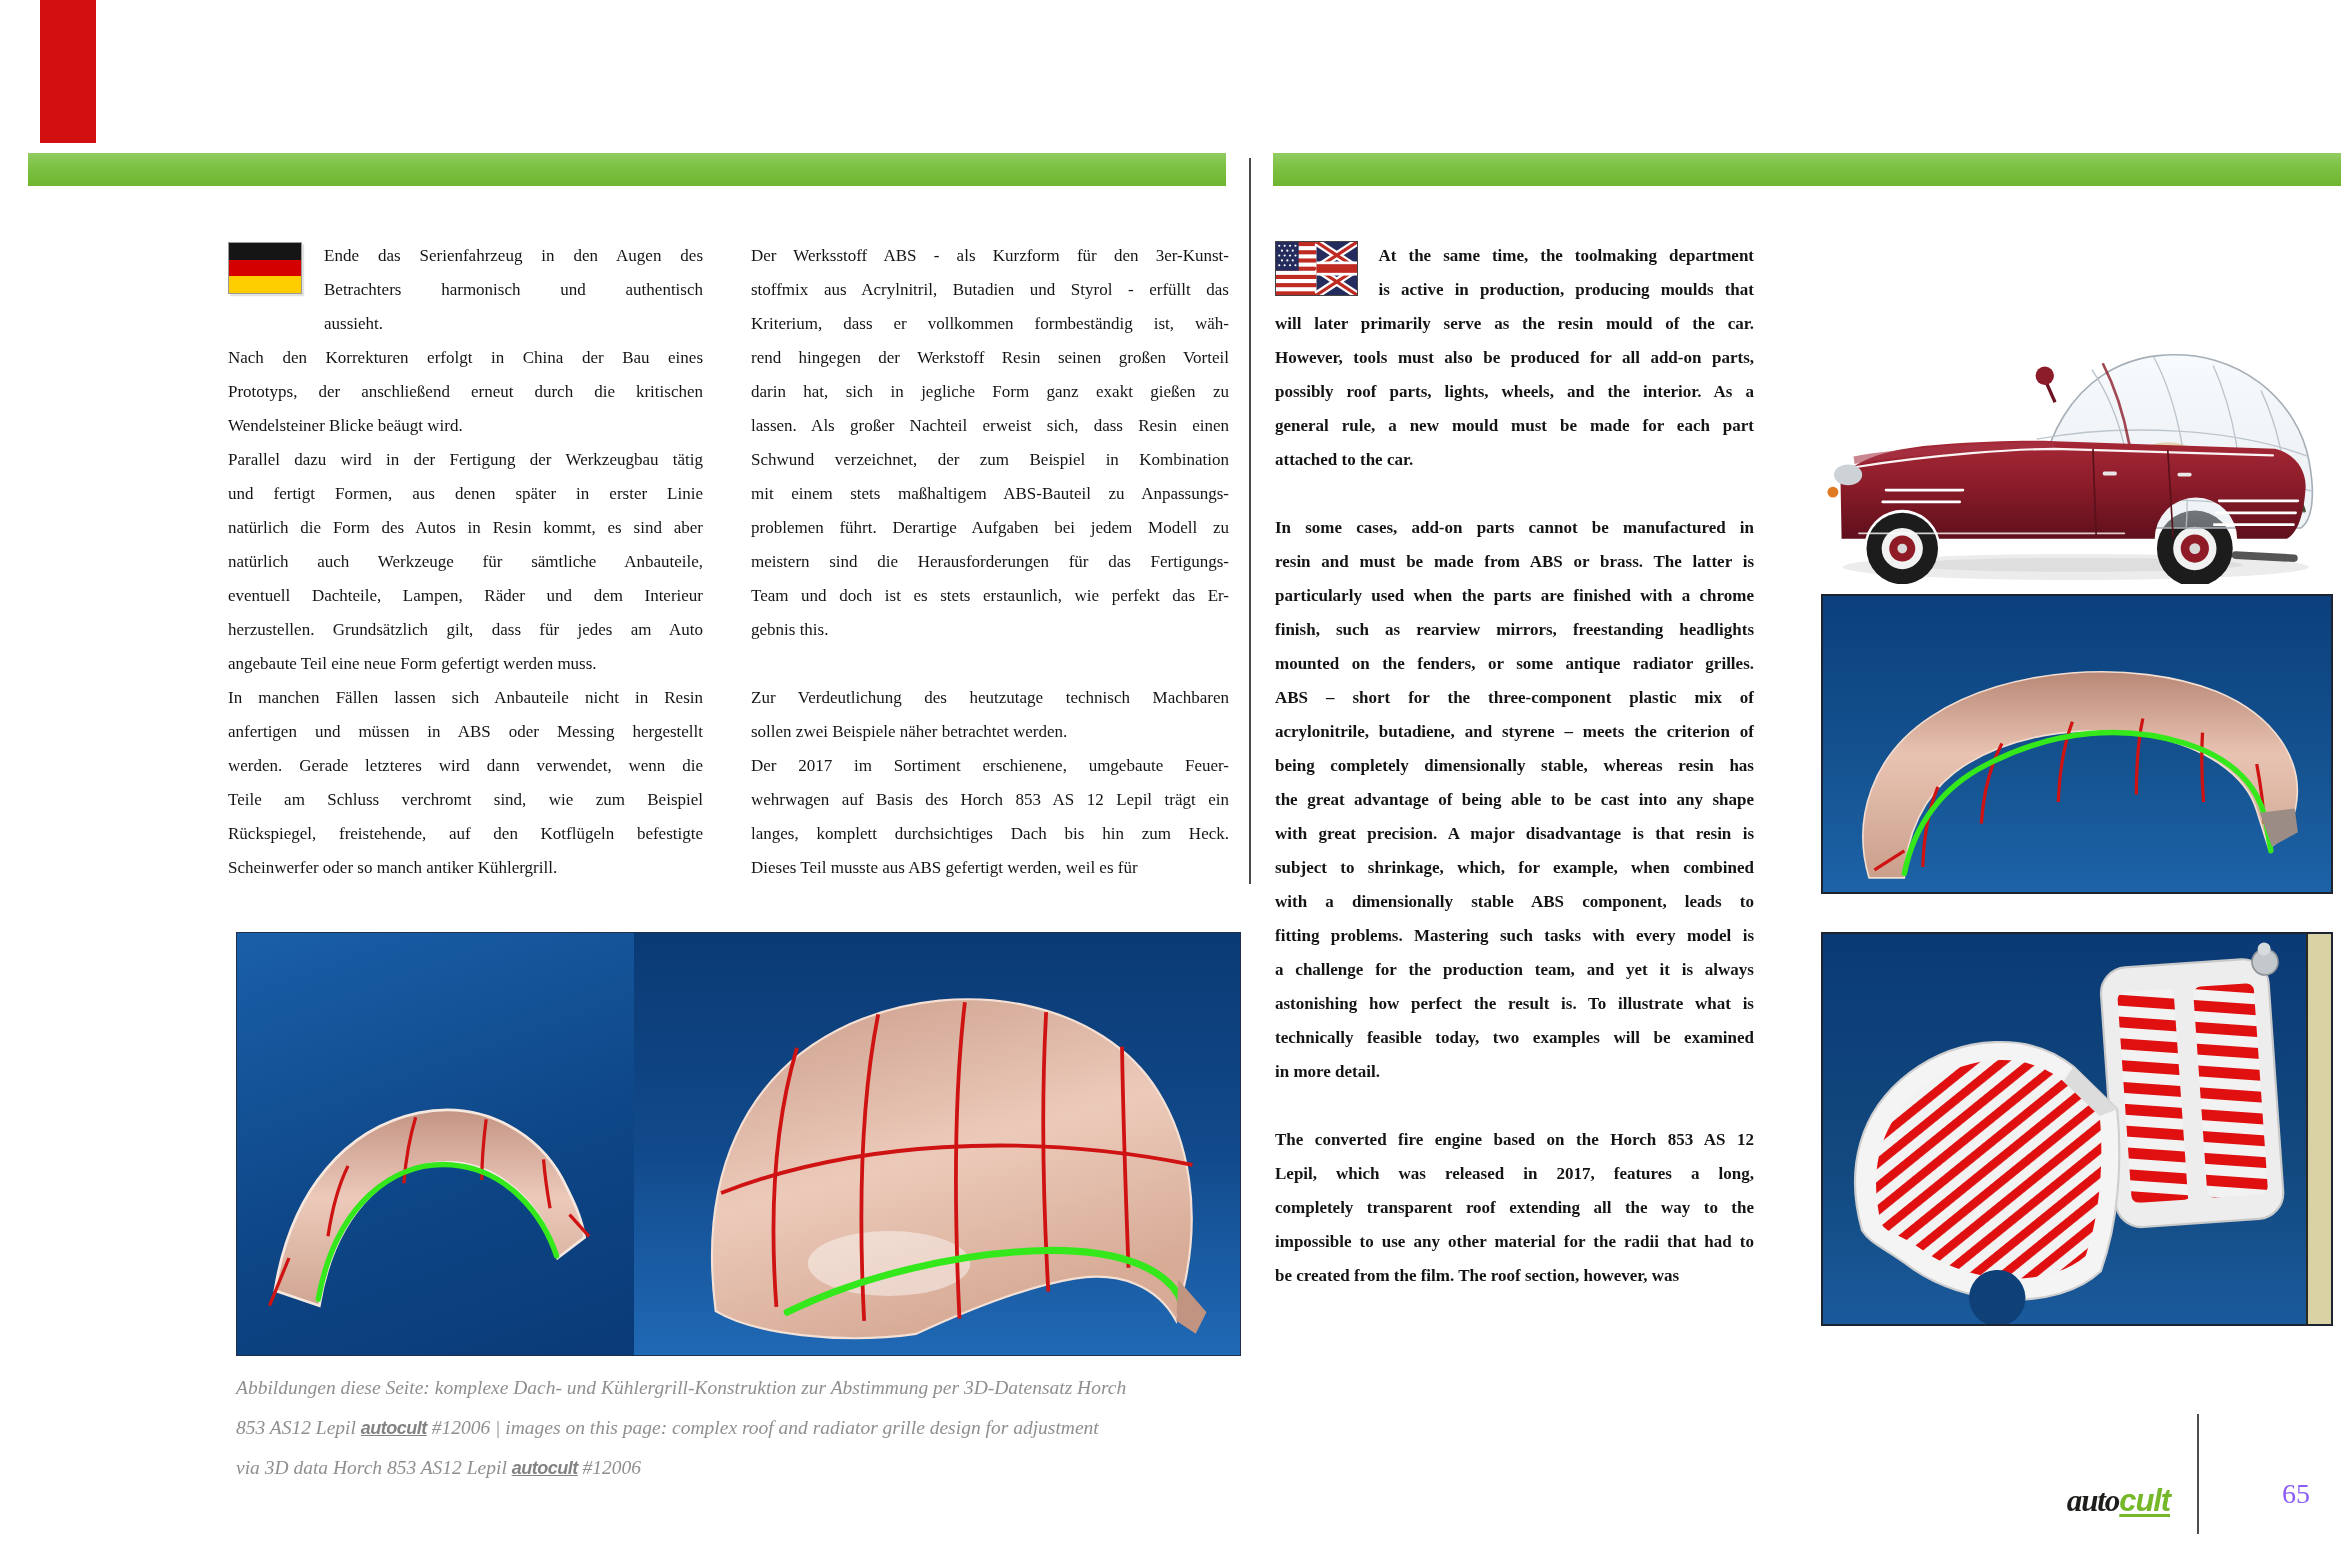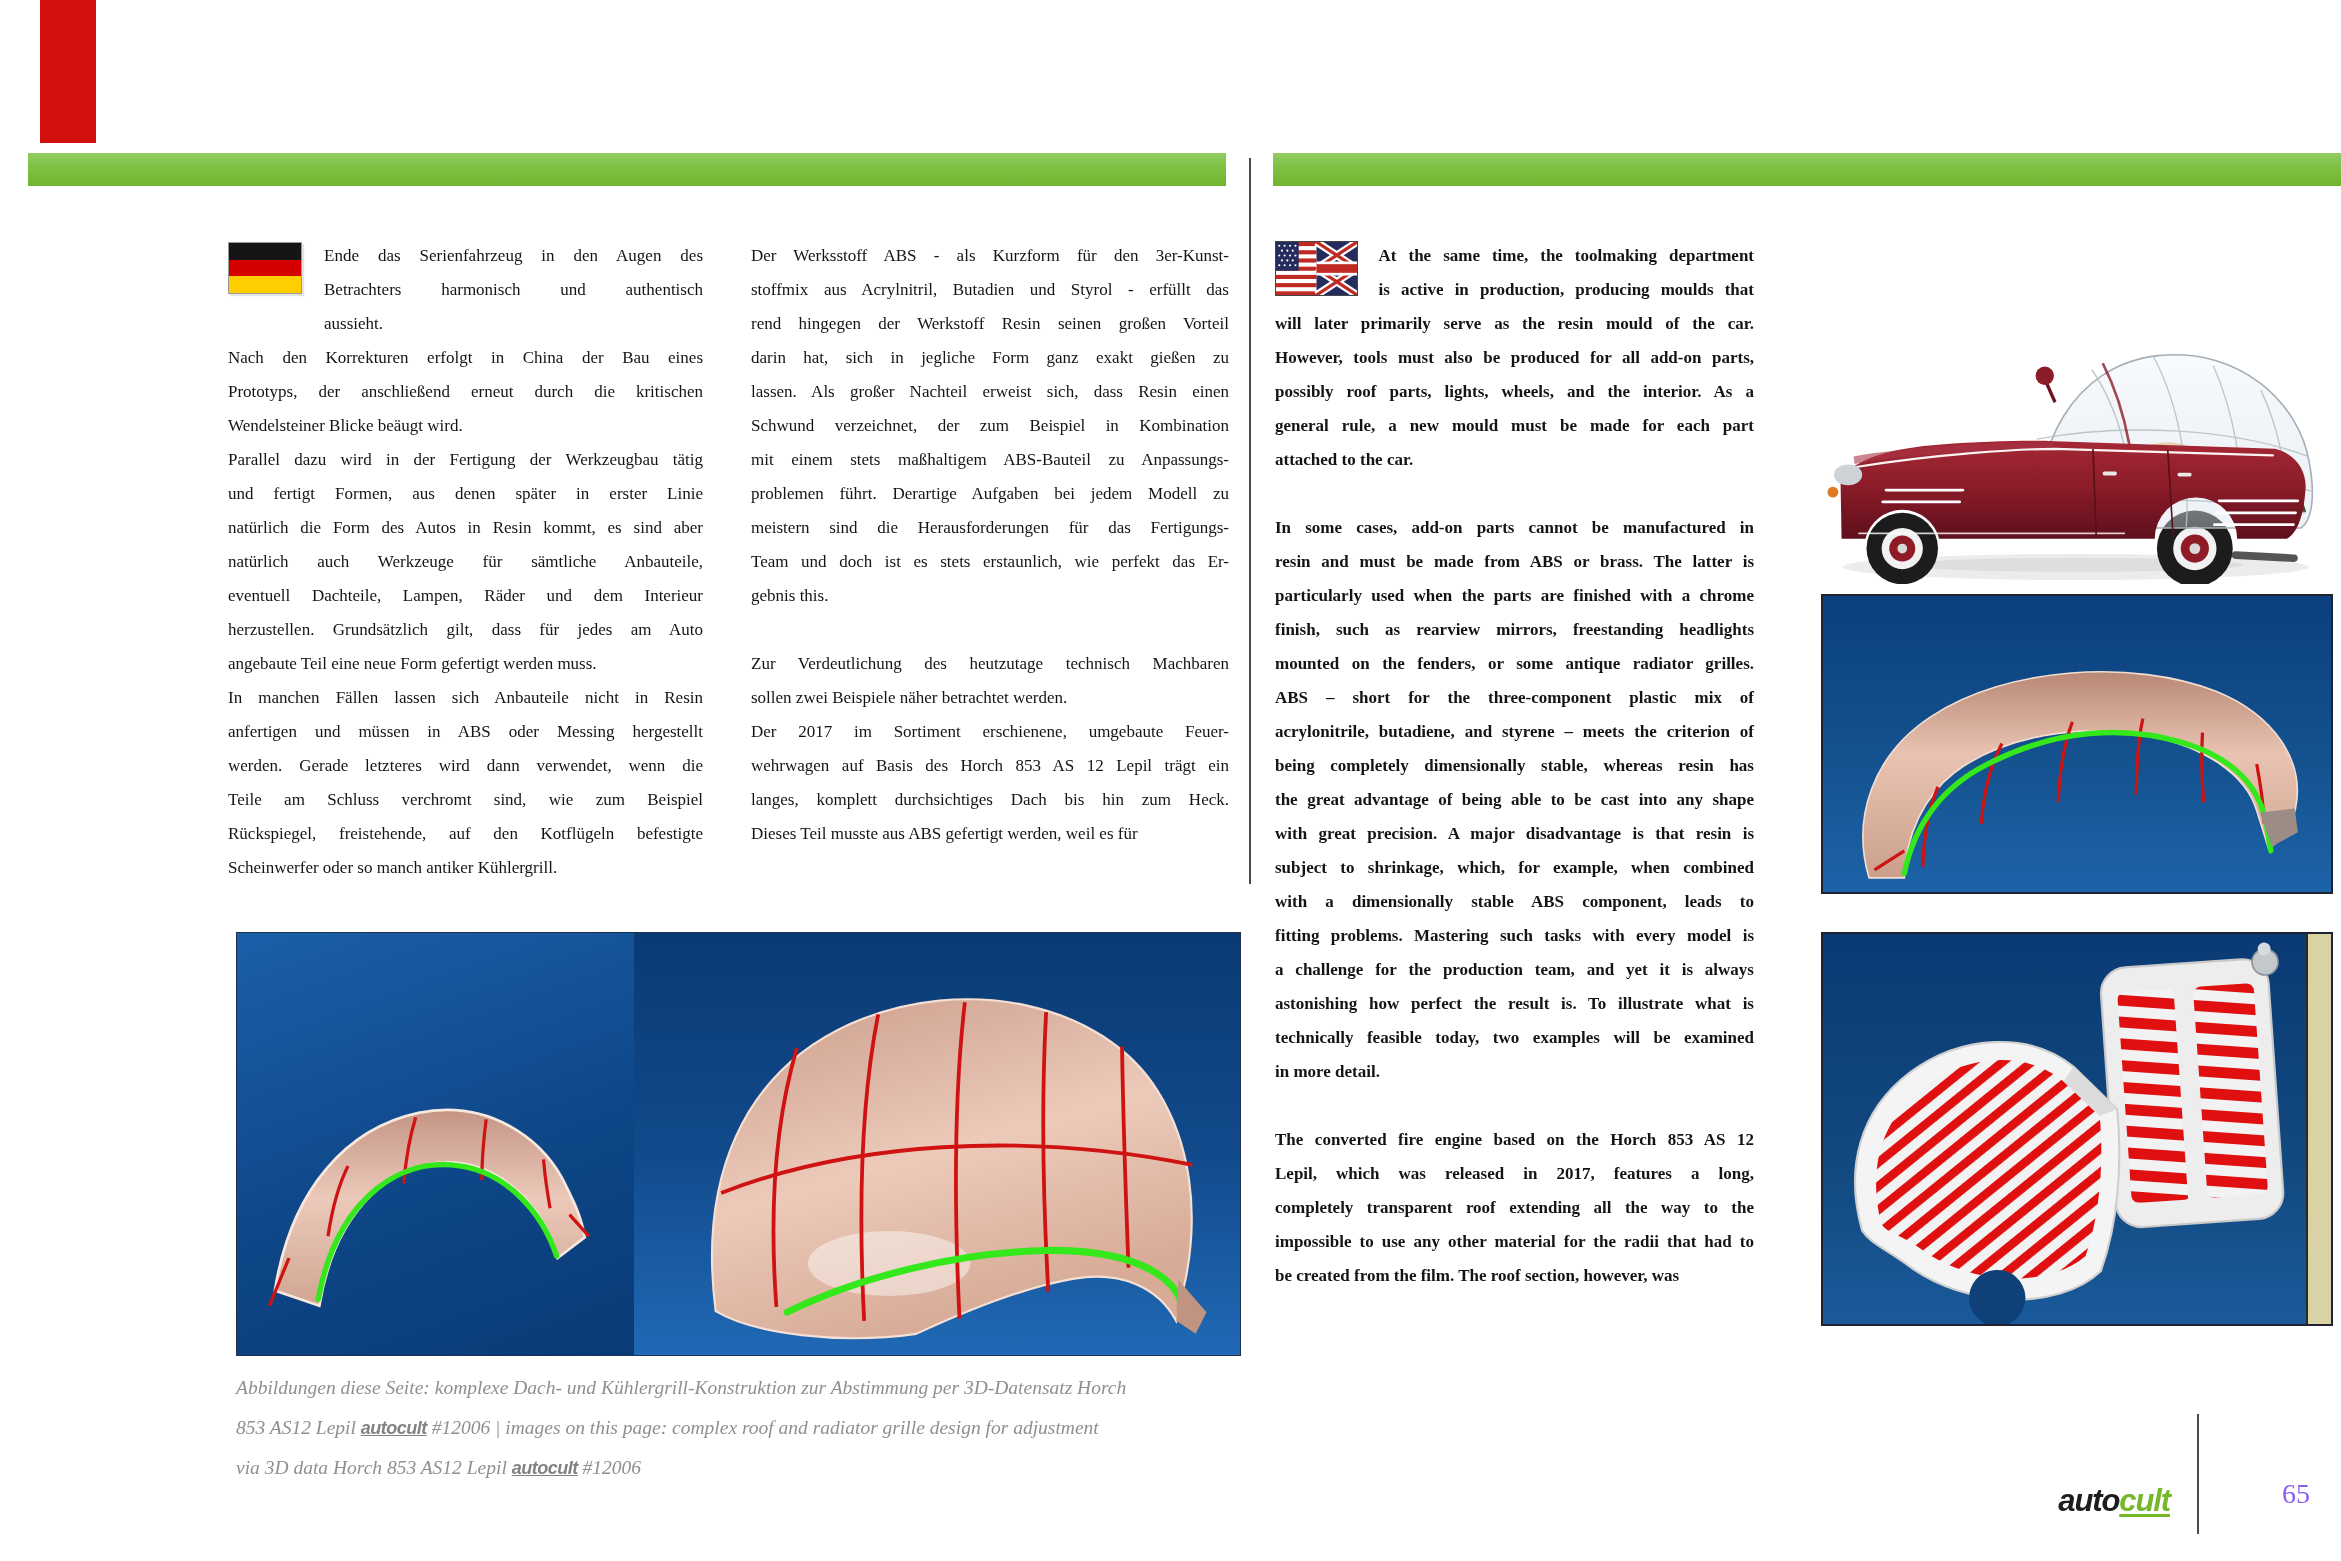--- a/index.html
+++ b/index.html
@@ -42,21 +42,21 @@
   .beige-strip{position:absolute;right:0;top:0;width:23px;height:390px;background:#d9d2a4;border-left:2.2px solid #2a2a20;}
   
   .caption{position:absolute;left:208px;top:1368px;width:1030px;font-style:italic;
            font-size:19.5px;line-height:40px;color:#8f8f8f;}
   .logoword{font-family:"Liberation Sans",sans-serif;font-weight:bold;font-size:18px;
             text-decoration:underline;letter-spacing:-0.5px;color:#828282;}
   
   .footer-rule{position:absolute;left:2169px;top:1414px;width:1.6px;height:120px;background:#4d4d4d;}
   .footer-logo{position:absolute;left:1952px;top:1483px;width:190px;text-align:right;
       font-family:"Liberation Sans",sans-serif;font-style:italic;font-weight:bold;font-size:31px;letter-spacing:-1.1px;}
-  .logo-auto{color:#1d1d1b;}
+  .logo-auto{color:#1d1d1b;font-family:Liberation Serif, serif;}
   .logo-cult{color:#76b82a;text-decoration:underline;text-decoration-thickness:2.7px;text-underline-offset:3.3px;}
   .page-num{position:absolute;left:2201px;top:1478px;width:81px;text-align:right;
             font-size:28px;color:#8b5cf6;font-family:"Liberation Serif",serif;}
 </style>
 </head>
 <body>
 
 <div class="page">
 
   <div class="red-tab"></div>
@@ -83,20 +83,21 @@
       <div class="tline jline">anfertigen und müssen in ABS oder Messing hergestellt</div>
       <div class="tline jline">werden. Gerade letzteres wird dann verwendet, wenn die</div>
       <div class="tline jline">Teile am Schluss verchromt sind, wie zum Beispiel</div>
       <div class="tline jline">Rückspiegel, freistehende, auf den Kotflügeln befestigte</div>
       <div class="tline lline">Scheinwerfer oder so manch antiker Kühlergrill.</div>
     </div>
 
   <div class="col" id="col2">
       <div class="tline jline">Der Werksstoff ABS - als Kurzform für den 3er-Kunst-</div>
       <div class="tline jline">stoffmix aus Acrylnitril, Butadien und Styrol - erfüllt das</div>
+      <div class="tline jline">Kriterium, dass er vollkommen formbeständig ist, wäh-</div>
       <div class="tline jline">rend hingegen der Werkstoff Resin seinen großen Vorteil</div>
       <div class="tline jline">darin hat, sich in jegliche Form ganz exakt gießen zu</div>
       <div class="tline jline">lassen. Als großer Nachteil erweist sich, dass Resin einen</div>
       <div class="tline jline">Schwund verzeichnet, der zum Beispiel in Kombination</div>
       <div class="tline jline">mit einem stets maßhaltigem ABS-Bauteil zu Anpassungs-</div>
       <div class="tline jline">problemen führt. Derartige Aufgaben bei jedem Modell zu</div>
       <div class="tline jline">meistern sind die Herausforderungen für das Fertigungs-</div>
       <div class="tline jline">Team und doch ist es stets erstaunlich, wie perfekt das Er-</div>
       <div class="tline lline">gebnis this.</div>
       <div class="blank"></div>

